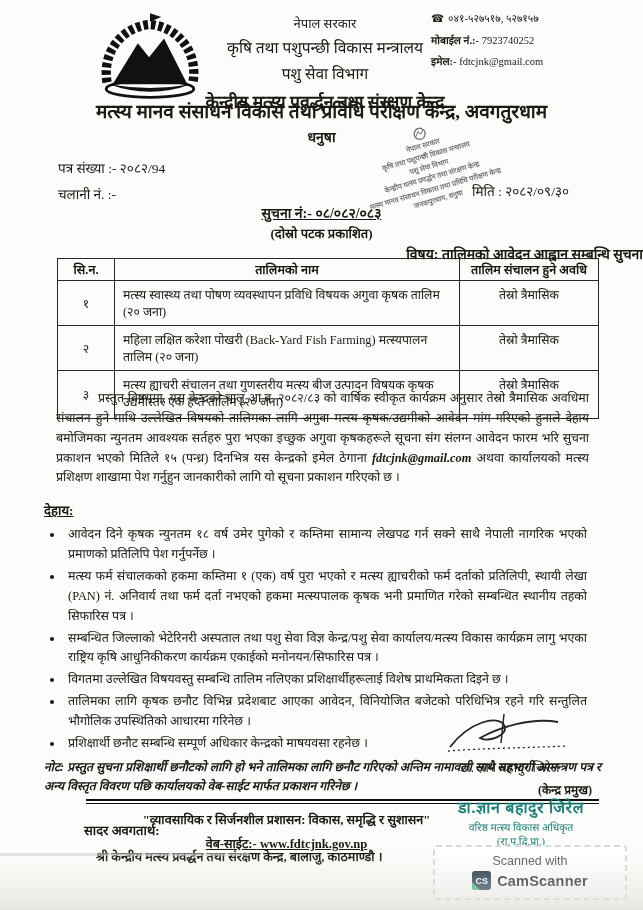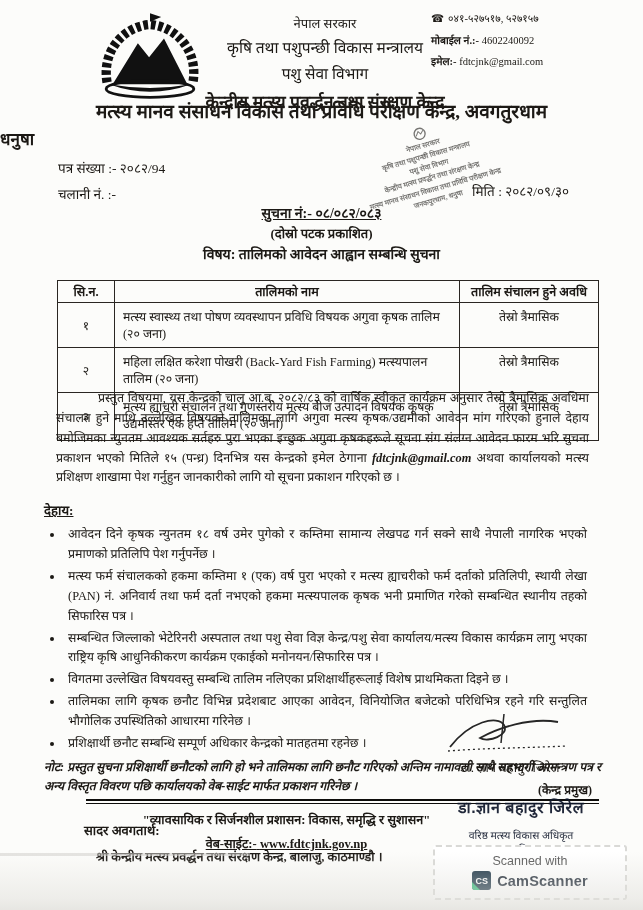--- a/index.html
+++ b/index.html
@@ -6,37 +6,37 @@
   .page{position:relative;width:643px;height:910px;background:#fcfcfa;overflow:hidden;
         font-family:"Liberation Serif","DejaVu Serif",serif;color:#1c1915;}
   
   .logo{position:absolute;left:94px;top:10px;width:112px;height:100px;}
   .hdr-center{position:absolute;left:158px;top:14px;width:334px;text-align:center;}
   .h-gov{font-size:13px;}
   .h-min{font-size:15.5px;margin-top:4px;}
   .h-dept{font-size:15.5px;margin-top:4px;}
   .h-center{font-size:17.5px;margin-top:5px;font-weight:600;}
   .title-main{position:absolute;left:16px;right:16px;top:98px;text-align:center;font-size:19px;font-weight:700;}
-  .district{position:absolute;left:0;right:0;top:127px;text-align:left;font-size:17px;font-weight:700;font-family:Liberation Serif, serif;}
+  .district{position:absolute;left:0;right:0;top:127px;text-align:center;font-size:14px;font-weight:700;font-family:Liberation Serif, serif;}
   .hdr-right{position:absolute;right:40px;top:8px;width:172px;font-size:10.5px;line-height:2.05;}
   .hdr-right .lbl{font-weight:700;}
   .phone-icon{margin-right:4px;}
   
   .ref-left{position:absolute;left:58px;top:156px;font-size:13.5px;line-height:1.9;}
   .date-line{position:absolute;left:472px;top:182px;font-size:13.5px;}
   
   .office-stamp{position:absolute;left:320px;top:126px;width:218px;text-align:center;
         transform:rotate(-16deg);color:rgba(32,30,26,.60);font-size:7.2px;line-height:1.55;font-weight:700;}
   .office-stamp svg{display:block;margin:0 auto 1px;}
   
   .notice-no{position:absolute;left:0;right:0;top:203px;text-align:center;font-size:14px;font-weight:700;text-decoration:underline;}
   .edition{position:absolute;left:0;right:0;top:224px;text-align:center;font-size:13px;font-weight:700;}
-  .subject{position:absolute;left:0;right:0;top:244px;text-align:center;font-size:14px;font-weight:700;}
-  
-  table.trainings{position:absolute;left:57px;top:280px;width:542px;border-collapse:collapse;}
+  .subject{position:absolute;left:0;right:0;top:244px;text-align:right;font-size:14px;font-weight:700;}
+  
+  table.trainings{position:absolute;left:57px;top:258px;width:542px;border-collapse:collapse;}
   table.trainings th,table.trainings td{border:1.4px solid #2a2622;}
   table.trainings th{font-size:12.6px;padding:2px 4px;font-weight:700;}
   table.trainings td{font-size:12.3px;padding:5px 8px;}
   .col-sn{width:40px;text-align:center;}
   .col-period{width:122px;text-align:center;vertical-align:top;margin-top:47px;}
   td.cell-name{padding-bottom:17px;}
   tr.r3 td.cell-name{padding-bottom:8px;}
   
   .doc-flow{position:absolute;left:44px;top:377px;width:557px;font-size:12.4px;line-height:1.6;text-align:justify;}
   .intro{margin:12px;text-indent:42px;}
@@ -51,23 +51,23 @@
   
   .signature{position:absolute;left:446px;top:711px;width:124px;height:46px;}
   .sig-name{position:absolute;left:428px;top:758px;width:164px;text-align:center;font-weight:400;font-size:13px;}
   .sig-title{position:absolute;left:428px;top:781px;width:164px;text-align:right;font-weight:700;font-size:12px;}
   
   .divider{position:absolute;left:86px;right:44px;top:799px;height:2px;
         border-top:2.6px solid #0e0d0b;border-bottom:1.6px solid #0e0d0b;}
   .footer{position:absolute;left:40px;right:110px;top:811px;text-align:center;}
   .slogan{font-size:12.6px;font-weight:700;}
   .web{font-size:12.6px;font-weight:700;margin-top:7px;text-decoration:underline;}
-  .officer-stamp{position:absolute;left:418px;top:796px;width:206px;text-align:center;color:#0f172a;opacity:.92;}
+  .officer-stamp{position:absolute;left:418px;top:796px;width:206px;text-align:center;color:#0f766e;opacity:.92;}
   .os-name{font-size:16px;font-weight:700;letter-spacing:.5px;font-family:"Liberation Sans","DejaVu Sans",sans-serif;}
-  .os-title{font-size:10.5px;margin-top:10px;}
+  .os-title{font-size:10.5px;margin-top:2px;}
   .os-grade{font-size:10.5px;}
   
   .cs-badge{position:absolute;right:16px;bottom:10px;width:170px;padding:7px 10px 8px;background:#ffffff;
         border:2px dashed #d9d9d6;border-radius:3px;text-align:center;
         font-family:"Liberation Sans","DejaVu Sans",sans-serif;}
   .cs-line1{font-size:12.5px;color:#5a5a5a;}
   .cs-row{display:flex;align-items:center;justify-content:center;gap:6px;margin-top:3px;}
   .cs-icon{position:relative;display:inline-flex;align-items:center;justify-content:center;
         width:19px;height:19px;background:#173042;color:#fff;font-size:9px;font-weight:700;border-radius:3px;overflow:hidden;}
   .cs-icon::after{content:"";position:absolute;left:0;bottom:0;border-left:8px solid #29b573;border-top:8px solid transparent;}
@@ -96,21 +96,21 @@
     <div class="h-dept">पशु सेवा विभाग</div>
     <div class="h-center">केन्द्रीय मत्स्य प्रवर्द्धन तथा संरक्षण केन्द्र</div>
   </div>
 
   <div class="hdr-right">
     <div>
       <span class="phone-icon">☎</span><span>०४१-५२७५१७, ५२७१५७</span>
     </div>
     <div>
       <span class="lbl">मोबाईल नं.:-</span>
-      <span>4602240092</span>
+      <span>7923740252</span>
     </div>
     <div>
       <span class="lbl">इमेल:-</span>
       <span>fdtcjnk@gmail.com</span>
     </div>
   </div>
 
   <div class="title-main">मत्स्य मानव संसाधन विकास तथा प्रविधि परीक्षण केन्द्र, अवगतुरधाम</div>
   <div class="district">धनुषा</div>
 
@@ -170,21 +170,21 @@
 
   <div class="doc-flow">
     <p class="intro"><span>प्रस्तुत विषयमा, यस केन्द्रको चालु आ.ब. २०८२/८३ को वार्षिक स्वीकृत कार्यक्रम अनुसार तेस्रो त्रैमासिक अवधिमा संचालन हुने माथि उल्लेखित विषयको तालिमका लागि अगुवा मत्स्य कृषक/उद्यमीको आवेदन मांग गरिएको हुनाले देहाय बमोजिमका न्युनतम आवश्यक सर्तहरु पुरा भएका इच्छुक अगुवा कृषकहरूले सूचना संग संलग्न आवेदन फारम भरि सुचना प्रकाशन भएको मितिले १५ (पन्ध्र) दिनभित्र यस केन्द्रको इमेल ठेगाना </span><span class="email">fdtcjnk@gmail.com</span><span> अथवा कार्यालयको मत्स्य प्रशिक्षण शाखामा पेश गर्नुहुन जानकारीको लागि यो सूचना प्रकाशन गरिएको छ ।</span></p>
     <div class="dehaya">देहाय:</div>
     <ul class="bullets">
       <li>आवेदन दिने कृषक न्युनतम १८ वर्ष उमेर पुगेको र कम्तिमा सामान्य लेखपढ गर्न सक्ने साथै नेपाली नागरिक भएको प्रमाणको प्रतिलिपि पेश गर्नुपर्नेछ ।</li>
       <li>मत्स्य फर्म संचालकको हकमा कम्तिमा १ (एक) वर्ष पुरा भएको र मत्स्य ह्याचरीको फर्म दर्ताको प्रतिलिपी, स्थायी लेखा (PAN) नं. अनिवार्य तथा फर्म दर्ता नभएको हकमा मत्स्यपालक कृषक भनी प्रमाणित गरेको सम्बन्धित स्थानीय तहको सिफारिस पत्र ।</li>
       <li>सम्बन्धित जिल्लाको भेटेरिनरी अस्पताल तथा पशु सेवा विज्ञ केन्द्र/पशु सेवा कार्यालय/मत्स्य विकास कार्यक्रम लागु भएका राष्ट्रिय कृषि आधुनिकीकरण कार्यक्रम एकाईको मनोनयन/सिफारिस पत्र ।</li>
       <li>विगतमा उल्लेखित विषयवस्तु सम्बन्धि तालिम नलिएका प्रशिक्षार्थीहरूलाई विशेष प्राथमिकता दिइने छ ।</li>
       <li>तालिमका लागि कृषक छनौट विभिन्न प्रदेशबाट आएका आवेदन, विनियोजित बजेटको परिधिभित्र रहने गरि सन्तुलित भौगोलिक उपस्थितिको आधारमा गरिनेछ ।</li>
-      <li>प्रशिक्षार्थी छनौट सम्बन्धि सम्पूर्ण अधिकार केन्द्रको मातहतमा रहनेछ ।</li>
+      <li>प्रशिक्षार्थी छनौट सम्बन्धि सम्पूर्ण अधिकार केन्द्रको माषयवसा रहनेछ ।</li>
     </ul>
     <p class="note"><span>नोट:</span> <span>प्रस्तुत सुचना प्रशिक्षार्थी छनौटको लागि हो भने तालिमका लागि छनौट गरिएको अन्तिम नामावली साथै सहभागी आमन्त्रण पत्र र अन्य विस्तृत विवरण पछि कार्यालयको वेब-साईट मार्फत प्रकाशन गरिनेछ ।</span></p>
     <div class="closing">
       <div class="salutation">सादर अवगतार्थ:</div>
       <div class="cc">श्री केन्द्रीय मत्स्य प्रवर्द्धन तथा संरक्षण केन्द्र, बालाजु, काठमाण्डौ ।</div>
     </div>
   </div>
 
   <svg class="signature" viewBox="0 0 124 46">
     <path d="M4,36 C24,10 52,4 58,14 C64,24 42,32 34,27 C52,17 84,6 112,11" stroke="#262626" stroke-width="1.8" fill="none"></path>

